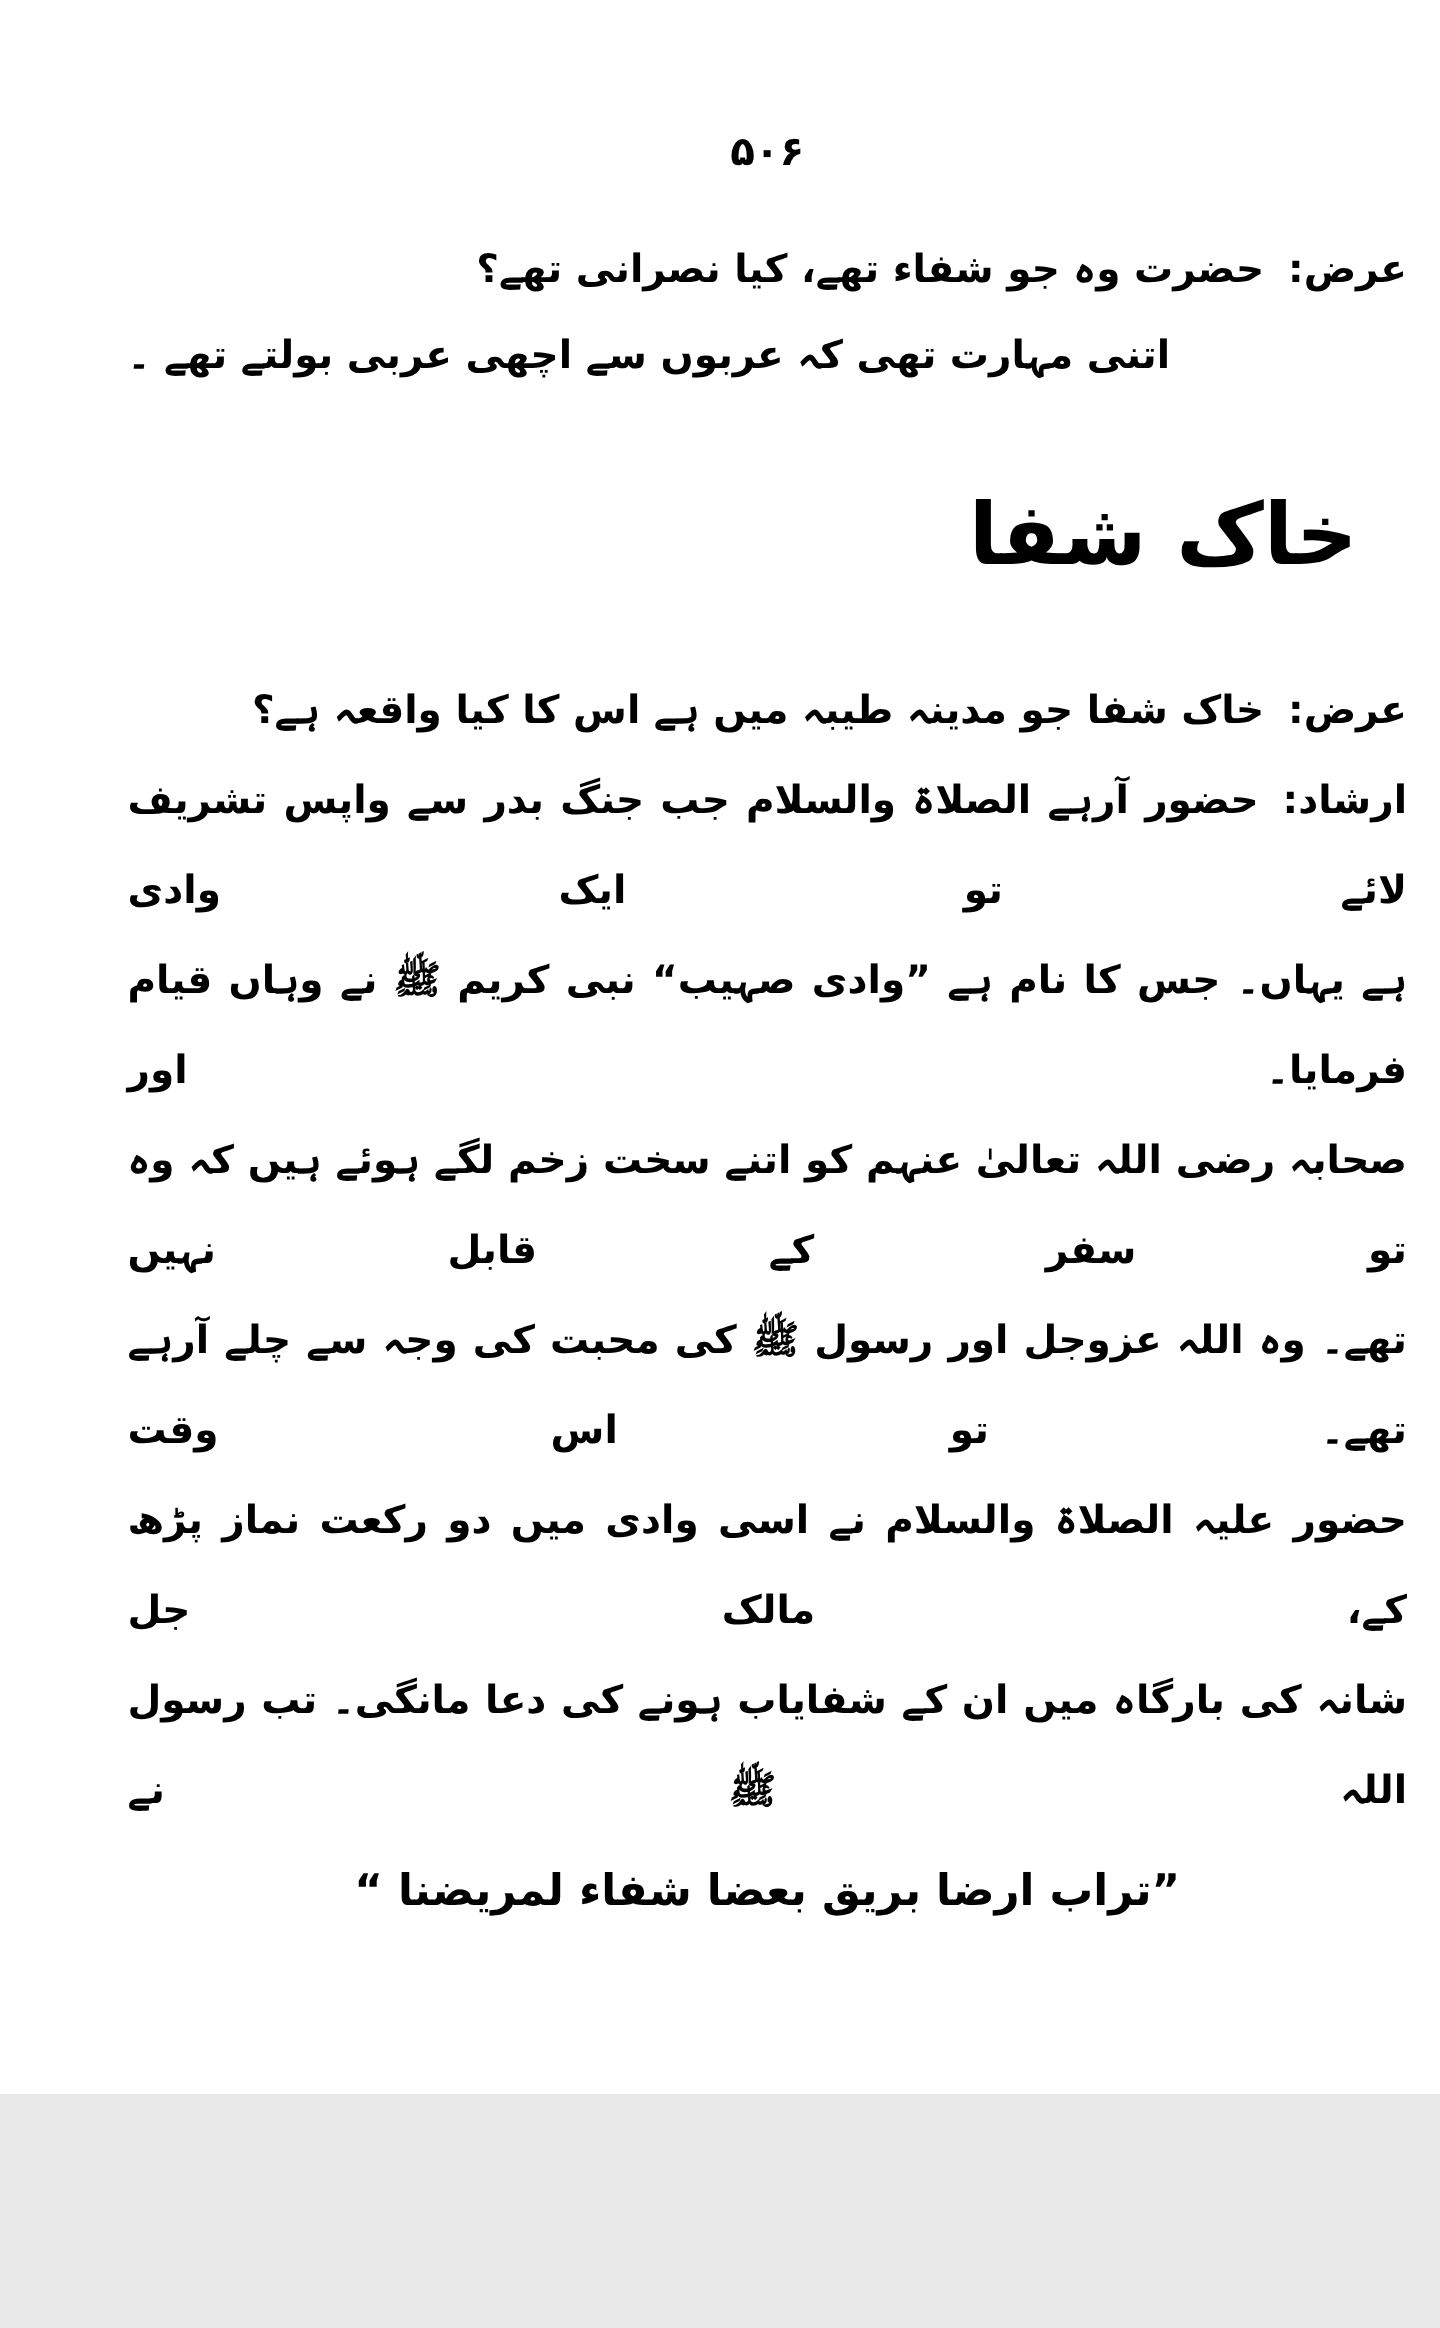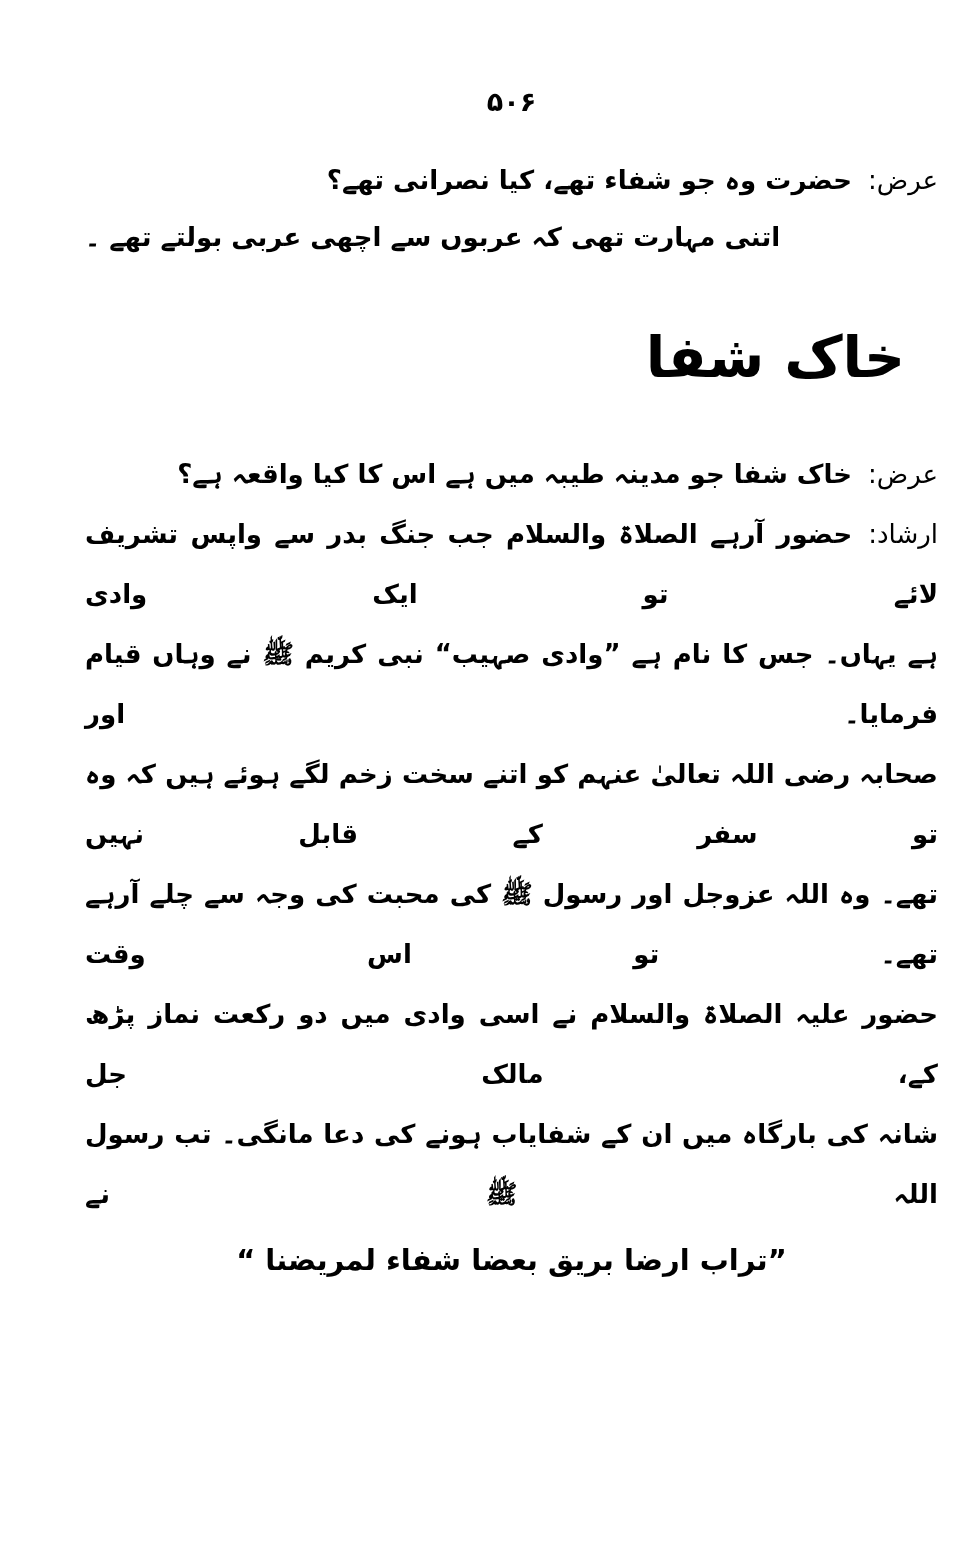--- a/index.html
+++ b/index.html
@@ -1,18 +1,18 @@
 <!DOCTYPE html>
 <html lang="ur" dir="rtl"><head>
 <meta charset="utf-8">
 <style>
   html,body { margin:0; padding:0; background:#e8e8e8; }
   .page {
     position:relative;
-    width:960px; height:1552px;
+    width:960px; height:1396px;
     margin:0 auto;
     background:#ffffff;
     color:#000000;
     direction:rtl;
     font-family:"DejaVu Sans", sans-serif;
     overflow:hidden;
     box-sizing:border-box;
   }
   .content { padding:0 22px 0 85px; box-sizing:border-box; }
 
@@ -29,21 +29,21 @@
   .qa-block-2 { margin-top:56px; }
 
   .line {
     font-size:26px;
     font-weight:bold;
     line-height:57px;
     white-space:nowrap;
   }
   .qa-block-2 .line { line-height:60px; white-space:normal; }
 
-  .label { font-weight:normal; margin-left:16px; }
+  .label { font-weight:bold; margin-left:16px; }
 
   .short { text-align:right; white-space:normal; }
   .full  { text-align:justify; text-align-last:justify; white-space:normal; }
   .center{ text-align:left; white-space:normal; }
 
   .section-heading {
     margin-top:60px;
     margin-left:0;
     padding-left:33px; 
     text-align:right;

